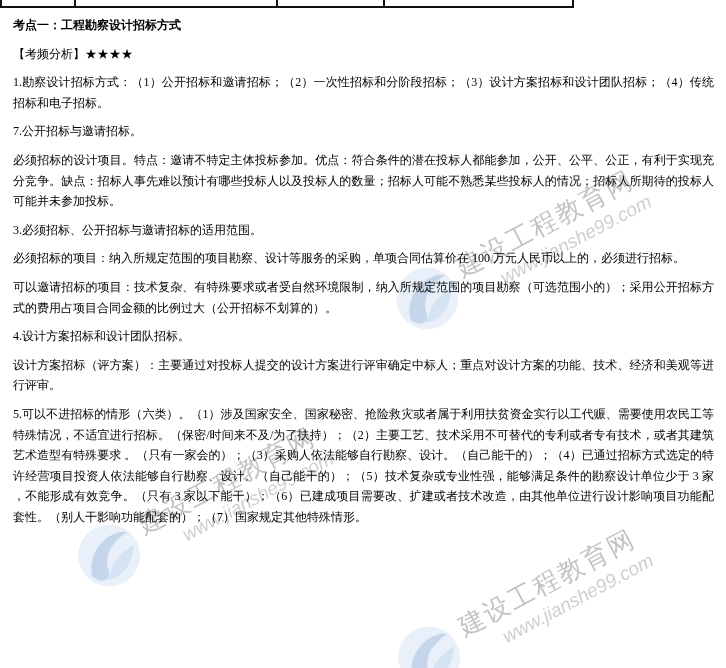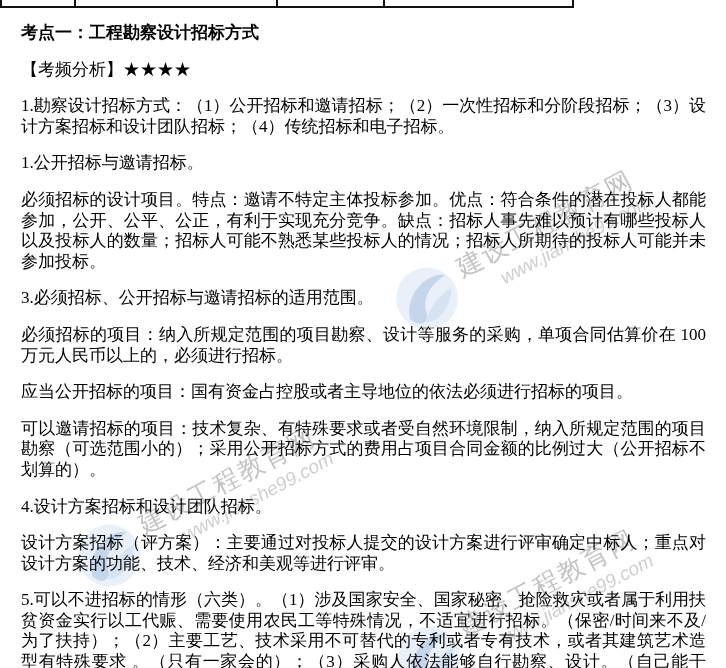--- a/index.html
+++ b/index.html
@@ -67,22 +67,22 @@
 
   
   .content {
     position: absolute;
     left: 5px;
     right: 4px;
     top: 7px;
     z-index: 2;
   }
   .content p {
-    margin: 16px;
-    font-size: 17px;
+    margin: 8px;
+    font-size: 12px;
     line-height: 20.6px;
     text-align: justify;
     text-justify: inter-ideograph;
   }
   p.doc-title {
     font-weight: bold;
   }
 </style>
 </head>
 <body>
@@ -131,25 +131,24 @@
       <div class="wm-name">建设工程教育网</div>
       <div class="wm-url">www.jianshe99.com</div>
     </div>
   </div>
 
   <div class="content">
     <p class="doc-title">考点一：工程勘察设计招标方式</p>
     <p>【考频分析】★★★★</p>
     <div>
         <p>1.勘察设计招标方式：（1）公开招标和邀请招标；（2）一次性招标和分阶段招标；（3）设计方案招标和设计团队招标；（4）传统招标和电子招标。</p>
-        <p>1.公开招标与邀请招标。</p>
+        <p>7.公开招标与邀请招标。</p>
         <p>必须招标的设计项目。特点：邀请不特定主体投标参加。优点：符合条件的潜在投标人都能参加，公开、公平、公正，有利于实现充分竞争。缺点：招标人事先难以预计有哪些投标人以及投标人的数量；招标人可能不熟悉某些投标人的情况；招标人所期待的投标人可能并未参加投标。</p>
         <p>3.必须招标、公开招标与邀请招标的适用范围。</p>
         <p>必须招标的项目：纳入所规定范围的项目勘察、设计等服务的采购，单项合同估算价在 100 万元人民币以上的，必须进行招标。</p>
-        <p>应当公开招标的项目：国有资金占控股或者主导地位的依法必须进行招标的项目。</p>
         <p>可以邀请招标的项目：技术复杂、有特殊要求或者受自然环境限制，纳入所规定范围的项目勘察（可选范围小的）；采用公开招标方式的费用占项目合同金额的比例过大（公开招标不划算的）。</p>
         <p>4.设计方案招标和设计团队招标。</p>
         <p>设计方案招标（评方案）：主要通过对投标人提交的设计方案进行评审确定中标人；重点对设计方案的功能、技术、经济和美观等进行评审。</p>
         <p>5.可以不进招标的情形（六类）。（1）涉及国家安全、国家秘密、抢险救灾或者属于利用扶贫资金实行以工代赈、需要使用农民工等特殊情况，不适宜进行招标。（保密/时间来不及/为了扶持）；（2）主要工艺、技术采用不可替代的专利或者专有技术，或者其建筑艺术造型有特殊要求 。（只有一家会的）；（3）采购人依法能够自行勘察、设计。（自己能干的）；（4）已通过招标方式选定的特许经营项目投资人依法能够自行勘察、设计。（自己能干的）；（5）技术复杂或专业性强，能够满足条件的勘察设计单位少于 3 家 ，不能形成有效竞争。（只有 3 家以下能干）；（6）已建成项目需要改、扩建或者技术改造，由其他单位进行设计影响项目功能配套性。（别人干影响功能配套的）；（7）国家规定其他特殊情形。</p>
       </div>
   </div>
 
 </div>
 
 </body></html>

